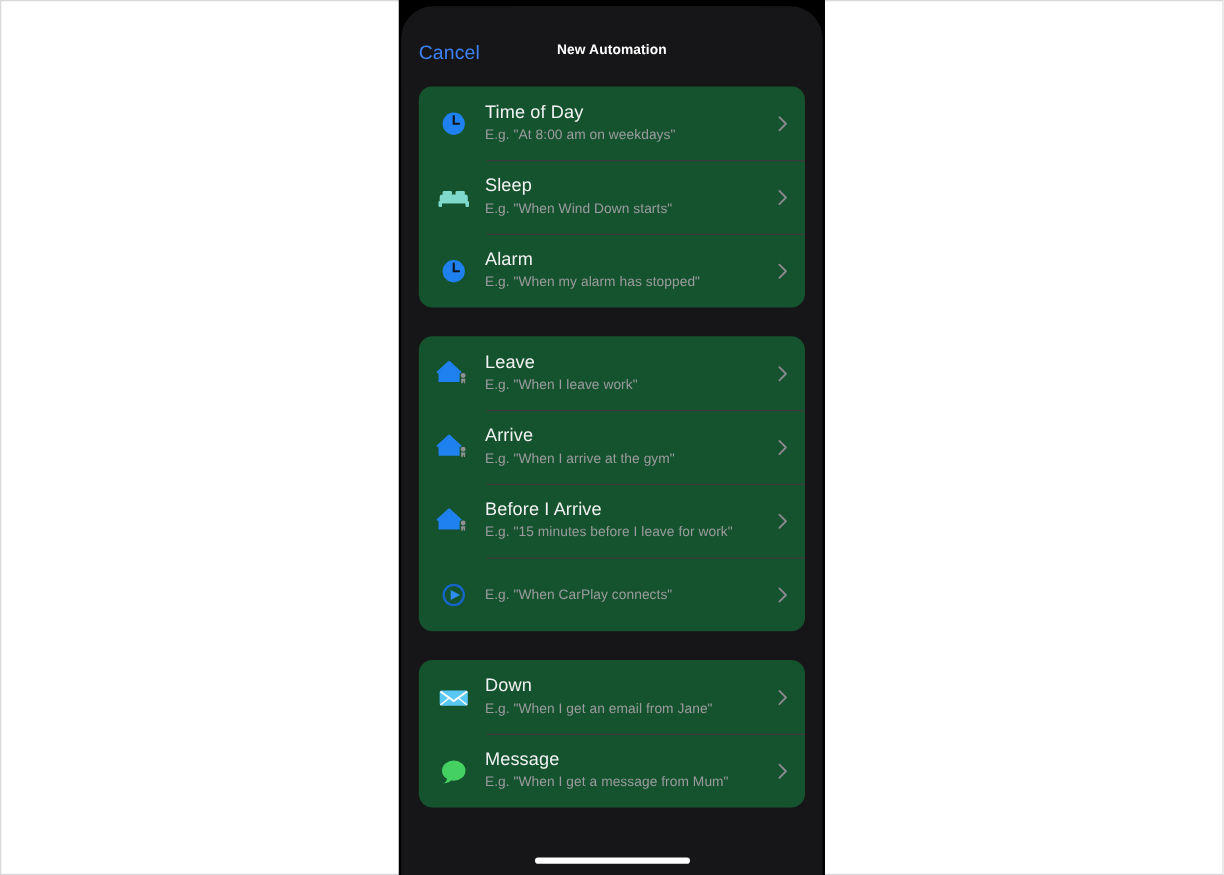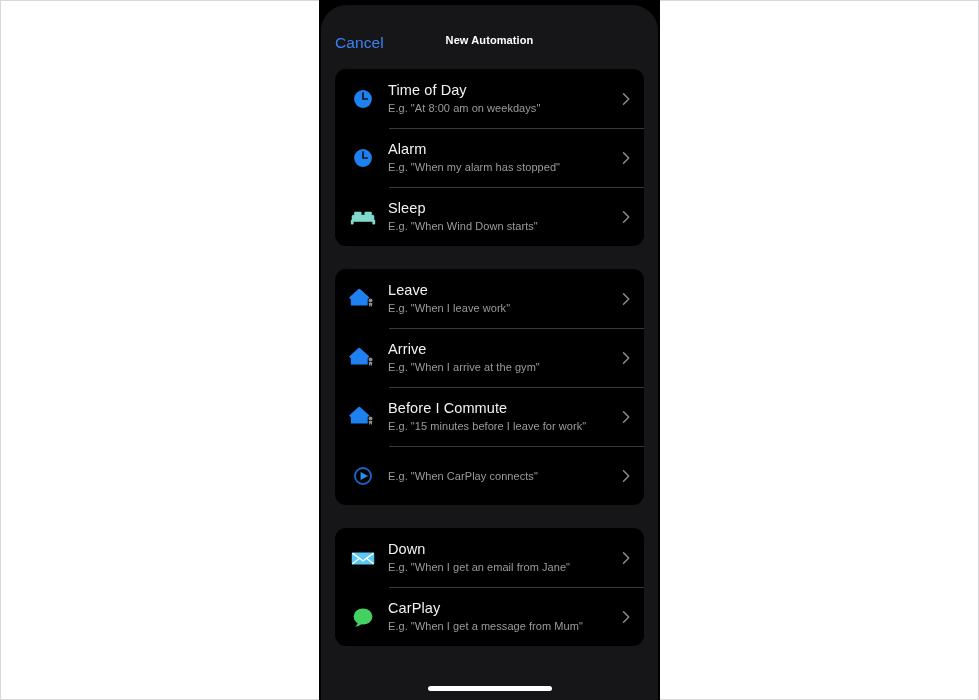--- a/index.html
+++ b/index.html
@@ -71,21 +71,21 @@
     font-weight: bold;
     color: #ffffff;
     letter-spacing: .1px;
   }
 
   
   .content {
     padding: 0 14px;
   }
   .card {
-    background: #000000;
+    background: #14532d;
     border-radius: 11px;
     overflow: hidden;
     margin-bottom: 23px;
   }
   .row {
     position: relative;
     display: flex;
     align-items: center;
     height: 59px;
     padding-left: 8px;
@@ -180,57 +180,57 @@
             </div>
             <div class="chevron">
               <svg viewBox="0 0 12 18" width="9" height="14">
                 <path d="M2 2 L9 9 L2 16" fill="none" stroke="currentColor" stroke-width="2" stroke-linecap="round" stroke-linejoin="round"></path>
               </svg>
             </div>
           </div>
           <div class="row">
             <div class="row-icon">
               <svg viewBox="0 0 32 32" width="30" height="30">
-                <circle cx="16" cy="16" r="9.5" fill="#1f80ef"></circle>
-                <path d="M16 9.5 L16 16 L20.5 16" stroke="#10131a" stroke-width="1.8" fill="none" stroke-linecap="round"></path>
-              </svg>
-            </div>
-            <div class="row-text">
-              <div class="row-title">Alarm</div>
-              <div class="row-sub">E.g. "When my alarm has stopped"</div>
-            </div>
-            <div class="chevron">
-              <svg viewBox="0 0 12 18" width="9" height="14">
-                <path d="M2 2 L9 9 L2 16" fill="none" stroke="currentColor" stroke-width="2" stroke-linecap="round" stroke-linejoin="round"></path>
-              </svg>
-            </div>
-          </div>
-          <div class="row">
-            <div class="row-icon">
-              <svg viewBox="0 0 32 32" width="30" height="30">
                 <g fill="#7fd9cd">
                   <rect x="4" y="13.5" width="24" height="6.5" rx="2"></rect>
                   <rect x="3" y="19" width="3" height="5" rx="1"></rect>
                   <rect x="26" y="19" width="3" height="5" rx="1"></rect>
                   <rect x="4" y="18.5" width="24" height="2.6"></rect>
                   <rect x="6.5" y="10.5" width="8" height="3.6" rx="1.2"></rect>
                   <rect x="17.5" y="10.5" width="8" height="3.6" rx="1.2"></rect>
                 </g>
               </svg>
             </div>
             <div class="row-text">
               <div class="row-title">Sleep</div>
               <div class="row-sub">E.g. "When Wind Down starts"</div>
             </div>
             <div class="chevron">
               <svg viewBox="0 0 12 18" width="9" height="14">
                 <path d="M2 2 L9 9 L2 16" fill="none" stroke="currentColor" stroke-width="2" stroke-linecap="round" stroke-linejoin="round"></path>
               </svg>
             </div>
           </div>
+          <div class="row">
+            <div class="row-icon">
+              <svg viewBox="0 0 32 32" width="30" height="30">
+                <circle cx="16" cy="16" r="9.5" fill="#1f80ef"></circle>
+                <path d="M16 9.5 L16 16 L20.5 16" stroke="#10131a" stroke-width="1.8" fill="none" stroke-linecap="round"></path>
+              </svg>
+            </div>
+            <div class="row-text">
+              <div class="row-title">Alarm</div>
+              <div class="row-sub">E.g. "When my alarm has stopped"</div>
+            </div>
+            <div class="chevron">
+              <svg viewBox="0 0 12 18" width="9" height="14">
+                <path d="M2 2 L9 9 L2 16" fill="none" stroke="currentColor" stroke-width="2" stroke-linecap="round" stroke-linejoin="round"></path>
+              </svg>
+            </div>
+          </div>
         </div>
         <div class="card">
           <div class="row">
             <div class="row-icon">
               <svg viewBox="0 0 32 32" width="30" height="30">
                 <path d="M3 15 L12 7 L21 15 L21 23 L3 23 Z" fill="#1f80ef"></path>
                 <path d="M2 15.4 L12 6.2 L22 15.4" stroke="#1f80ef" stroke-width="2.4" fill="none" stroke-linejoin="round"></path>
                 <g fill="#8e8e93">
                   <circle cx="24" cy="17.5" r="2.1"></circle>
                   <path d="M22.1 20.2 L25.9 20.2 L25.6 24 L24.7 24 L24.4 21.8 L23.6 24 L22.5 24 Z"></path>
@@ -273,21 +273,21 @@
               <svg viewBox="0 0 32 32" width="30" height="30">
                 <path d="M3 15 L12 7 L21 15 L21 23 L3 23 Z" fill="#1f80ef"></path>
                 <path d="M2 15.4 L12 6.2 L22 15.4" stroke="#1f80ef" stroke-width="2.4" fill="none" stroke-linejoin="round"></path>
                 <g fill="#8e8e93">
                   <circle cx="24" cy="17.5" r="2.1"></circle>
                   <path d="M22.1 20.2 L25.9 20.2 L25.6 24 L24.7 24 L24.4 21.8 L23.6 24 L22.5 24 Z"></path>
                 </g>
               </svg>
             </div>
             <div class="row-text">
-              <div class="row-title">Before I Commute</div>
+              <div class="row-title">Before I Arrive</div>
               <div class="row-sub">E.g. "15 minutes before I leave for work"</div>
             </div>
             <div class="chevron">
               <svg viewBox="0 0 12 18" width="9" height="14">
                 <path d="M2 2 L9 9 L2 16" fill="none" stroke="currentColor" stroke-width="2" stroke-linecap="round" stroke-linejoin="round"></path>
               </svg>
             </div>
           </div>
           <div class="row">
             <div class="row-icon">
@@ -326,21 +326,21 @@
             </div>
           </div>
           <div class="row">
             <div class="row-icon">
               <svg viewBox="0 0 32 32" width="30" height="30">
                 <ellipse cx="16" cy="15.5" rx="10" ry="8.6" fill="#45d062"></ellipse>
                 <path d="M10.6 21.5 C10 24.6 8.6 25.6 7.2 26.4 C10.4 26.4 13.4 24.8 15 22.6 Z" fill="#45d062"></path>
               </svg>
             </div>
             <div class="row-text">
-              <div class="row-title">CarPlay</div>
+              <div class="row-title">Message</div>
               <div class="row-sub">E.g. "When I get a message from Mum"</div>
             </div>
             <div class="chevron">
               <svg viewBox="0 0 12 18" width="9" height="14">
                 <path d="M2 2 L9 9 L2 16" fill="none" stroke="currentColor" stroke-width="2" stroke-linecap="round" stroke-linejoin="round"></path>
               </svg>
             </div>
           </div>
         </div>
       </div>

